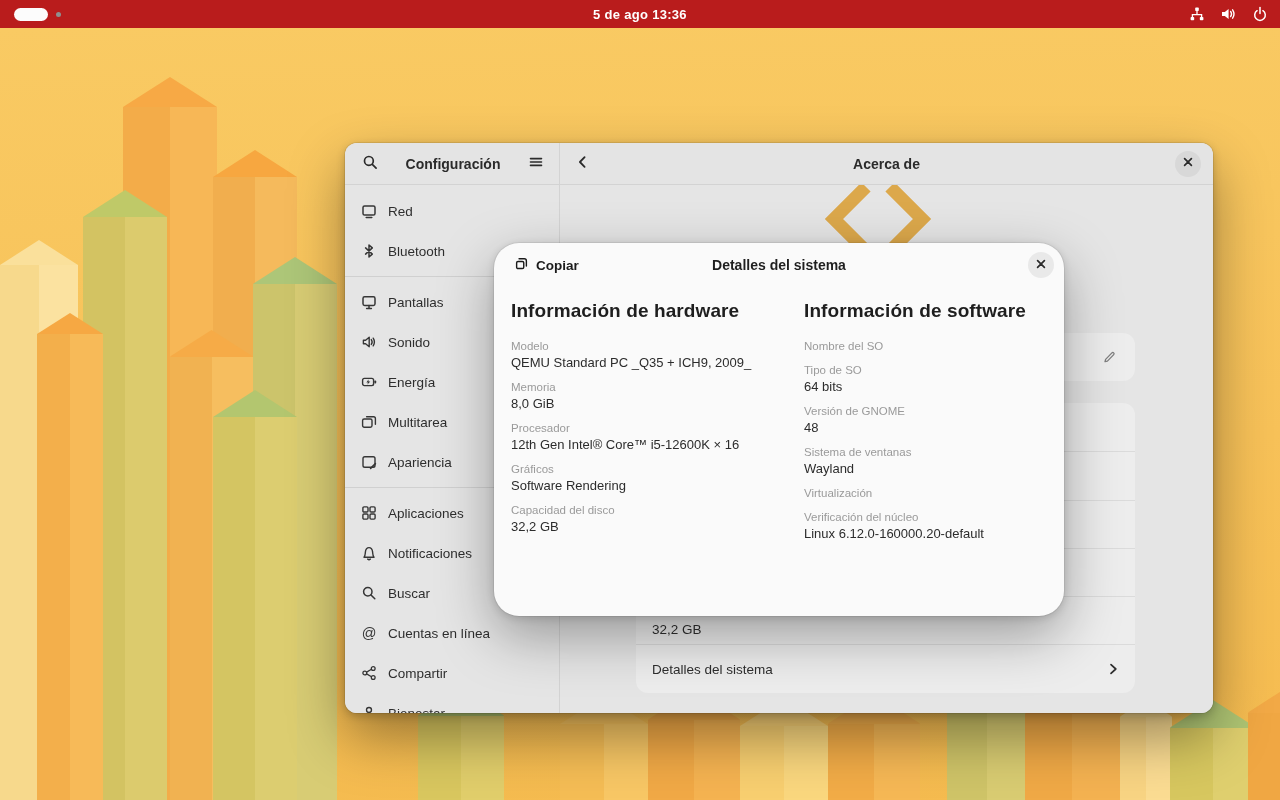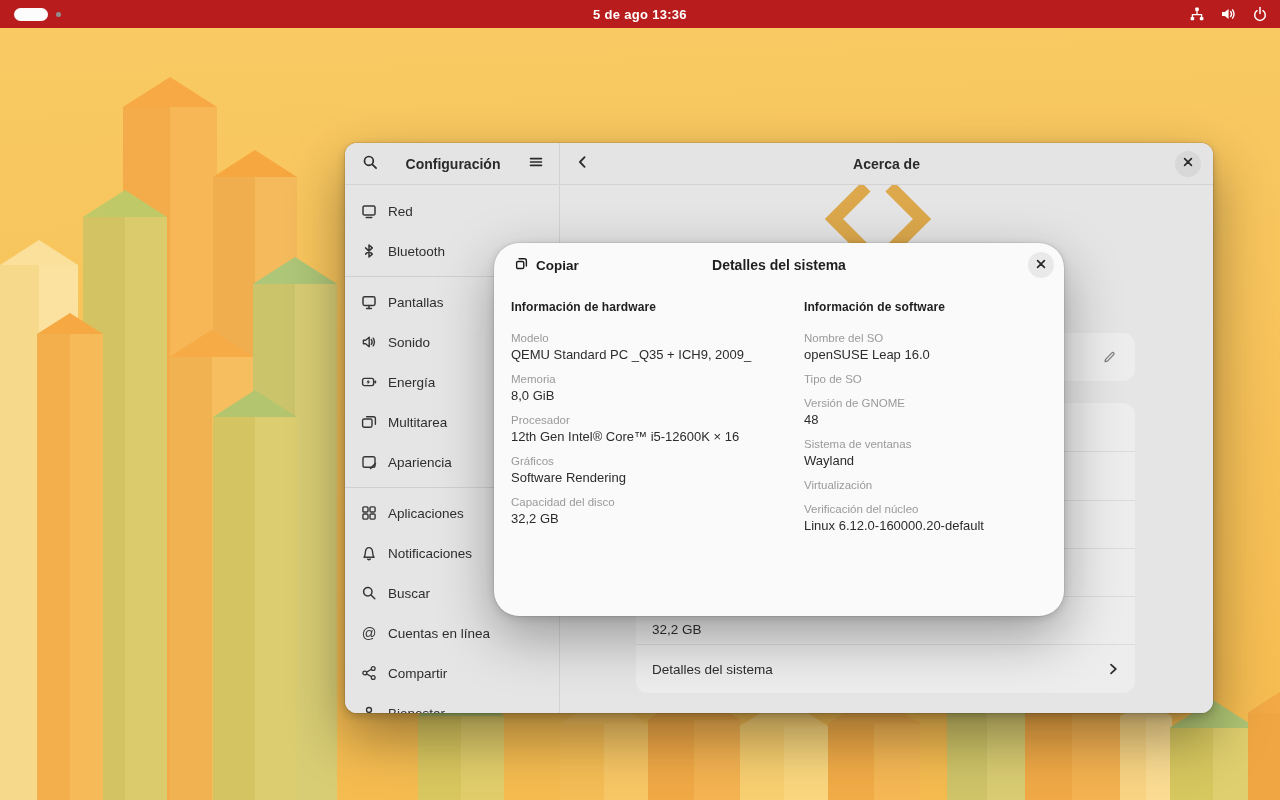--- a/index.html
+++ b/index.html
@@ -92,21 +92,21 @@
     padding:6px 10px;font-family:inherit;font-size:13.5px;font-weight:bold;color:#1B1B1B;cursor:pointer;z-index:2;
   }
   .dlg-title{
     position:absolute;left:60px;right:60px;text-align:center;
     font-size:14px;font-weight:bold;color:#1F1F1F;
   }
   .dlg-close{margin-left:auto;background:#E9E9E9;z-index:2;}
   .dlg-body{display:flex;padding:13px 17px 0 17px;}
   .dlg-col{width:293px;box-sizing:border-box;padding-right:20px;}
   .dlg-col:last-child{flex:1;padding-right:0;}
-  .dlg-col h2{margin:0 0 17px 0;font-size:12px;font-weight:bold;color:#1E1E1E;letter-spacing:.1px;}
+  .dlg-col h2{margin:0 0 17px 0;font-size:19px;font-weight:bold;color:#1E1E1E;letter-spacing:.1px;}
   .fgroup{margin-bottom:9px;}
   .flabel{font-size:11.5px;line-height:15px;color:#9A9A9A;}
   .fvalue{font-size:13px;line-height:17px;color:#2C2C2C;}
 </style>
 </head>
 <body>
 
 <div class="topbar">
   <div class="activities">
     <div class="pill"></div>
@@ -458,24 +458,24 @@
       </div>
       <div class="fgroup">
         <div class="flabel">Capacidad del disco</div>
         <div class="fvalue">32,2 GB</div>
       </div>
     </div>
     <div class="dlg-col">
       <h2>Información de software</h2>
       <div class="fgroup">
         <div class="flabel">Nombre del SO</div>
-        <div class="fvalue">openSUSE Leap 16.0</div>
       </div>
       <div class="fgroup">
         <div class="flabel">Tipo de SO</div>
+        <div class="fvalue">64 bits</div>
       </div>
       <div class="fgroup">
         <div class="flabel">Versión de GNOME</div>
         <div class="fvalue">48</div>
       </div>
       <div class="fgroup">
         <div class="flabel">Sistema de ventanas</div>
         <div class="fvalue">Wayland</div>
       </div>
       <div class="fgroup">

